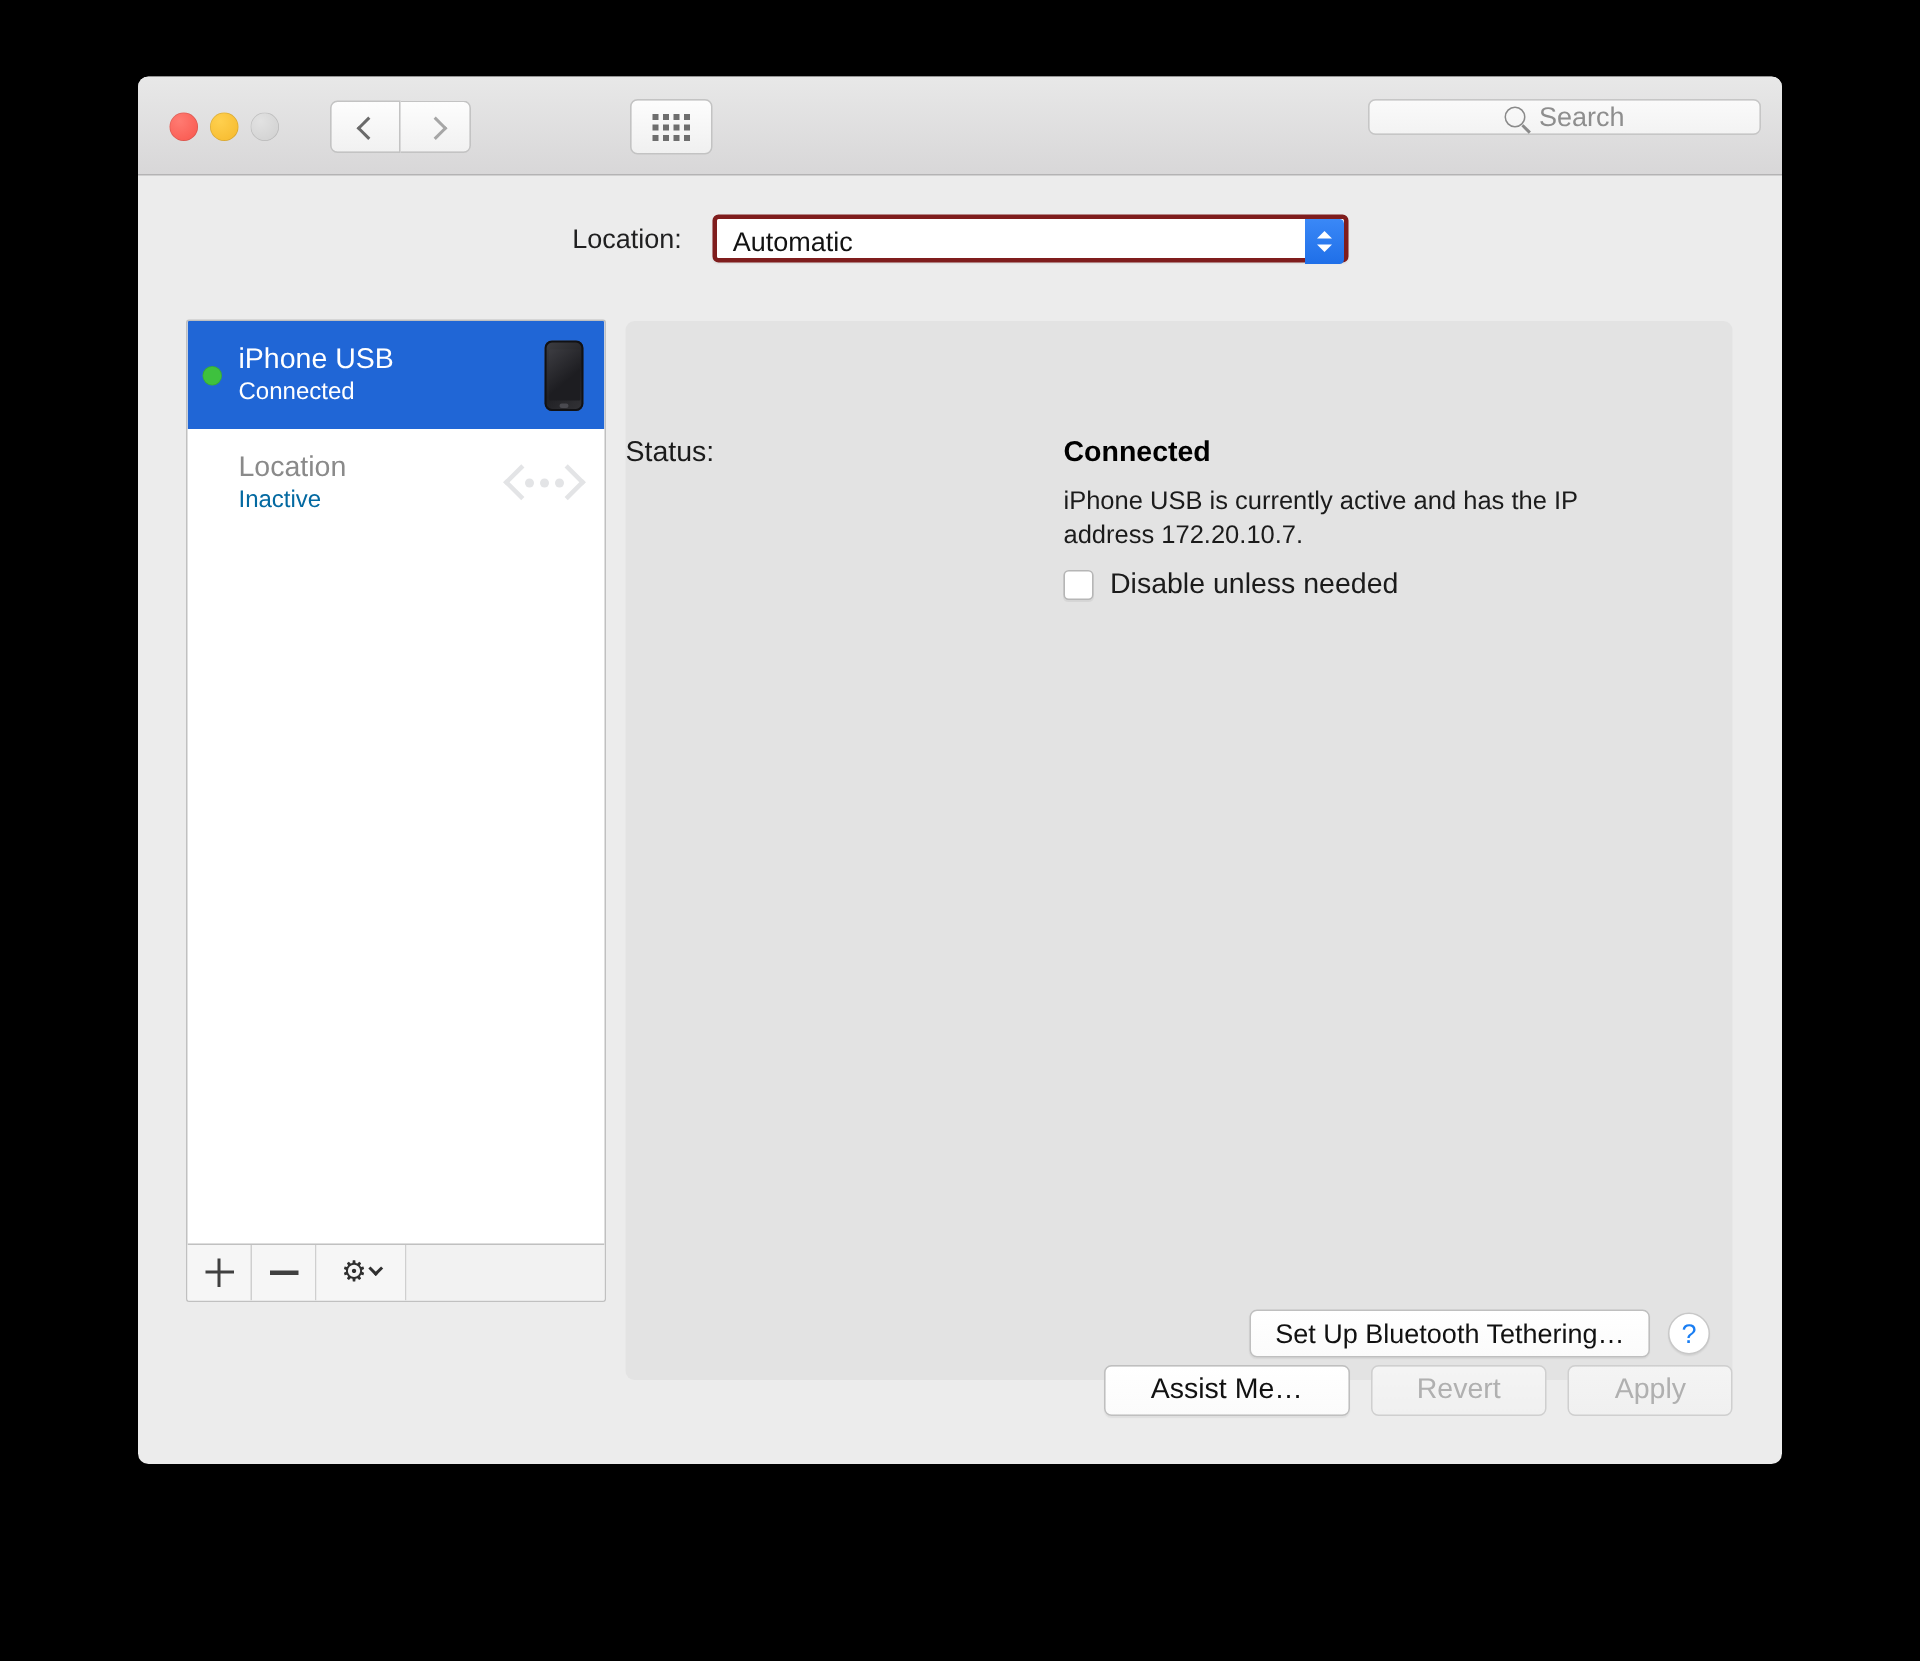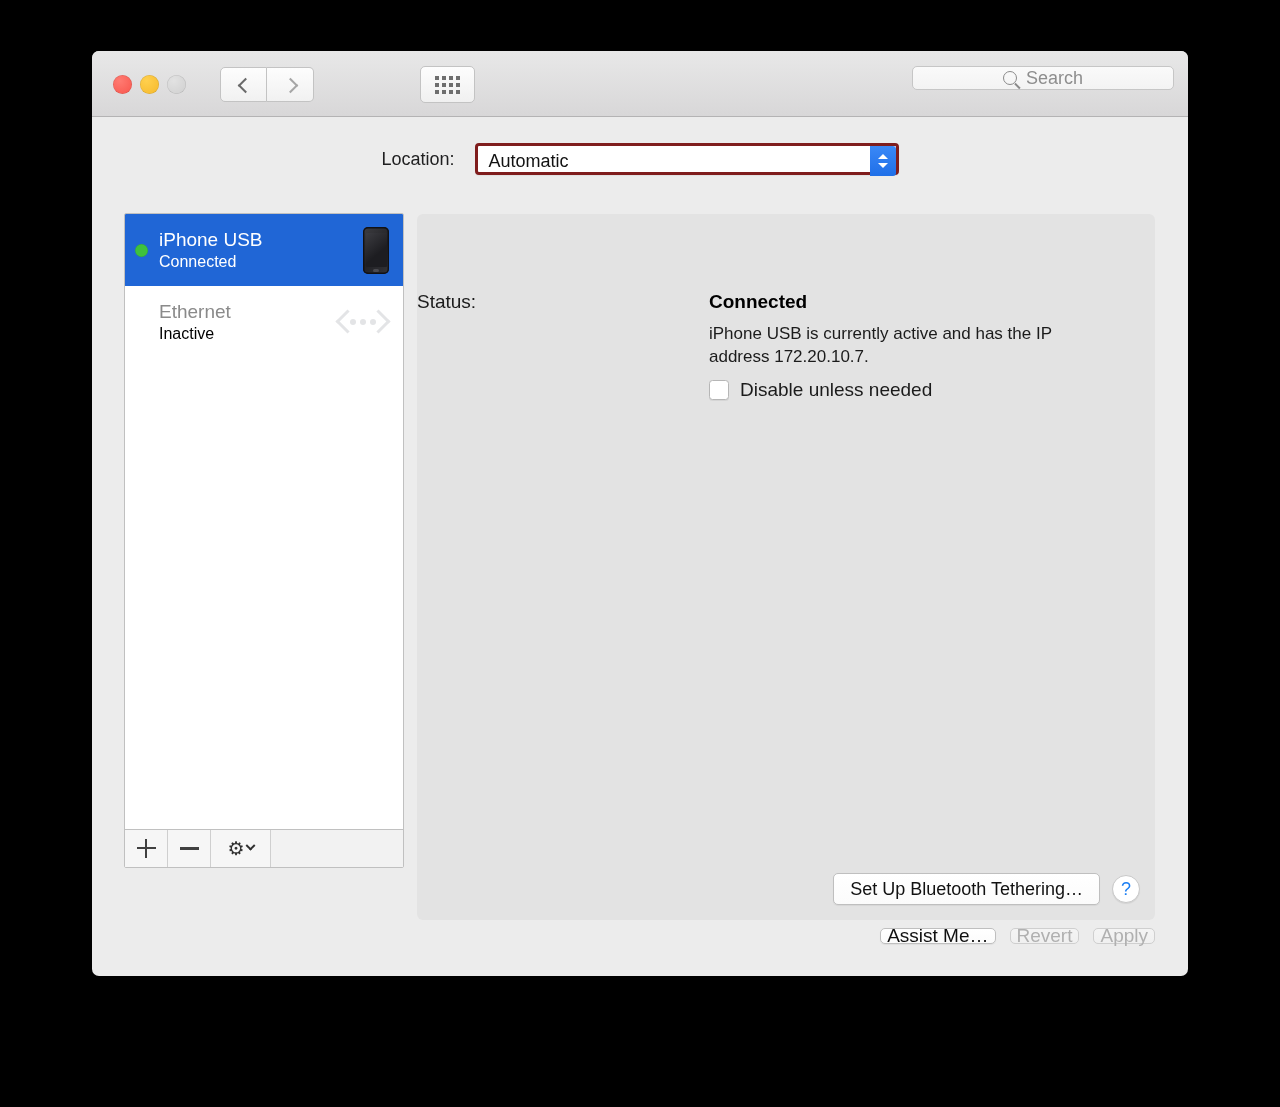--- a/index.html
+++ b/index.html
@@ -224,21 +224,21 @@
   }
   .dot-green { background: #3ec13e; box-shadow: inset 0 0 0 0.5px rgba(0,0,0,0.12); }
   .dot-none  { background: transparent; }
 
   .svc-text { flex: 1; display: flex; flex-direction: column; gap: 1px; }
   .svc-name { font-size: 19px; line-height: 23px; }
   .svc-sub  { font-size: 16px; line-height: 20px; }
   .selected .svc-name { color: #ffffff; }
   .selected .svc-sub  { color: #ffffff; }
   .svc-name.dim { color: #8a8a8a; }
-  .svc-sub.dim  { color: #000000; }
+  .svc-sub.dim  { color: #0369a1; }
 
   
   .iphone-ico {
     width: 26px; height: 47px;
     border-radius: 5px;
     background: linear-gradient(135deg, #3e3e42 0%, #202024 55%, #343438 100%);
     box-shadow: inset 0 0 0 1.4px #111114;
     position: relative;
     flex: 0 0 auto;
   }
@@ -424,21 +424,21 @@
 
   
   #bottom-bar {
     position: absolute;
     right: 33px;
     bottom: 32px;
     display: flex;
     gap: 14px;
     align-items: center;
   }
-  #bottom-bar .btn { height: 16px; padding: 0 6px; font-size: 19px; }
+  #bottom-bar .btn { height: 34px; padding: 0 30px; font-size: 19px; }
 </style>
 </head>
 <body>
 
 <div id="window">
 
   <div id="titlebar">
 
     <div class="traffic-lights">
       <span class="tl tl-close"></span>
@@ -500,21 +500,21 @@
         <span class="svc-text">
           <span class="svc-name">iPhone USB</span>
           <span class="svc-sub">Connected</span>
         </span>
         <span class="iphone-ico"></span>
       </div>
 
       <div class="service-row">
         <span class="status-dot dot-none"></span>
         <span class="svc-text">
-          <span class="svc-name dim">Ethernet</span>
+          <span class="svc-name dim">Location</span>
           <span class="svc-sub dim">Inactive</span>
         </span>
         <span class="eth-ico">
           <span class="arr l"></span>
           <span class="mid">
               <span></span>
               <span></span>
               <span></span>
             </span>
           <span class="arr r"></span>

